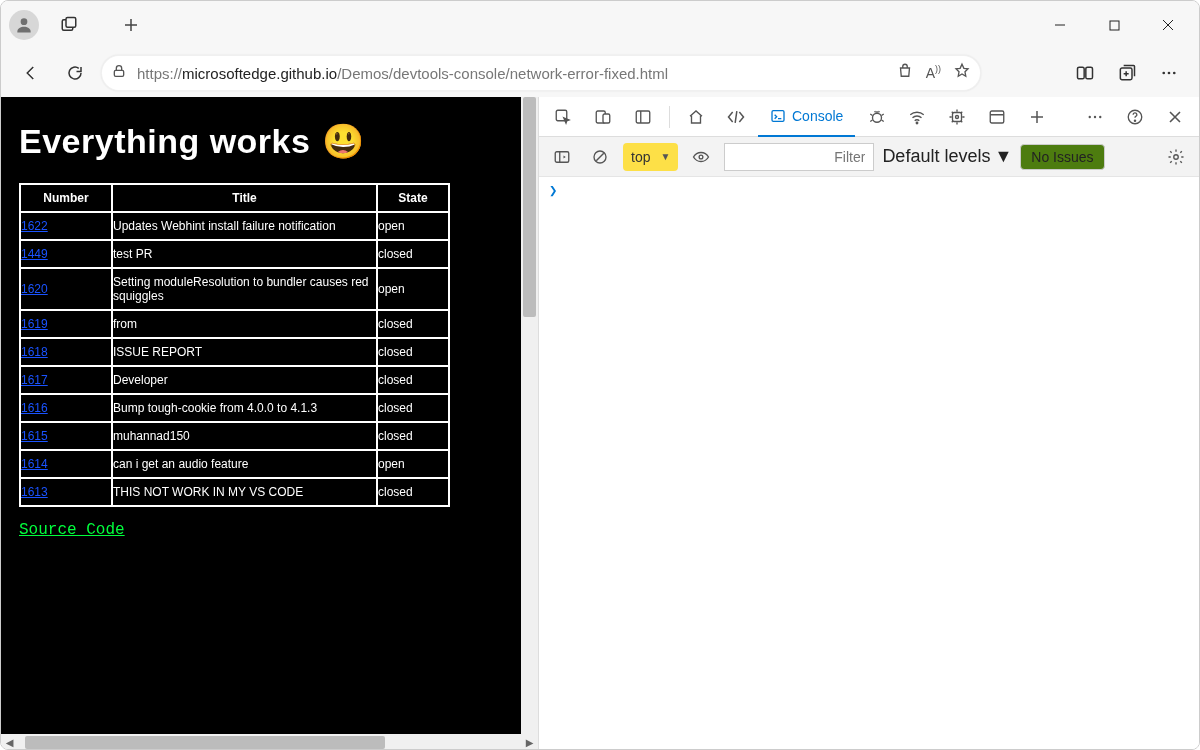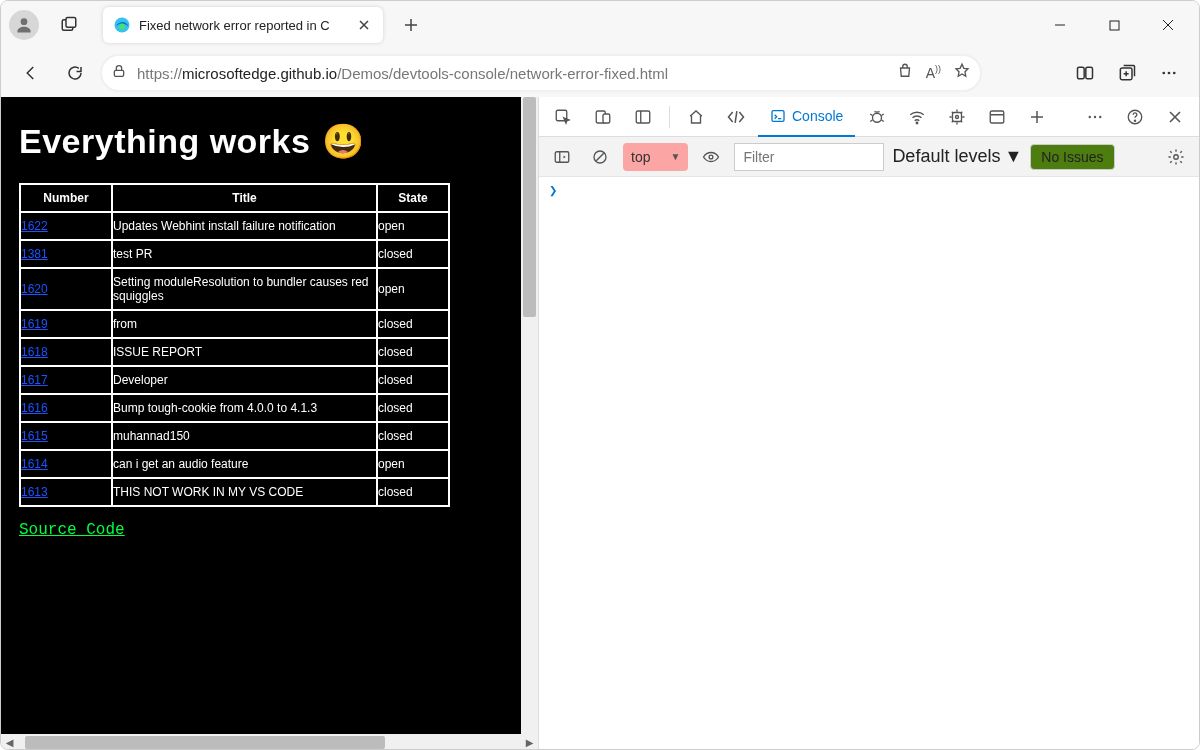--- a/index.html
+++ b/index.html
@@ -58,23 +58,23 @@
 .devtools { flex:1; display:flex; flex-direction:column; border-left:1px solid #ddd; background:#fff; }
 .dt-tabbar { height:40px; display:flex; align-items:center; border-bottom:1px solid #ddd; padding:0 6px; gap:4px; }
 .dt-ibtn { width:36px; height:36px; display:flex; align-items:center; justify-content:center; color:#555; cursor:pointer; border-radius:4px; }
 .dt-sep { width:1px; height:22px; background:#ddd; margin:0 4px; }
 .dt-tab { height:40px; display:flex; align-items:center; gap:6px; padding:0 12px; font-size:14px; color:#333; cursor:pointer; }
 .dt-tab.active { color:#0078d4; border-bottom:2px solid #0078d4; }
 .dt-right { margin-left:auto; display:flex; gap:4px; align-items:center; }
 
 .dt-toolbar { height:40px; display:flex; align-items:center; border-bottom:1px solid #e5e5e5; padding:0 8px; gap:8px; background:#f3f3f3; }
 .tb-btn { width:30px; height:30px; display:flex; align-items:center; justify-content:center; color:#555; cursor:pointer; border-radius:4px; }
-.ctx-select { height:28px; background:#fca5a5; border-radius:4px; padding:0 8px; display:flex; align-items:center; gap:20px; font-size:14px; color:#333; cursor:pointer; }
+.ctx-select { height:28px; background:#fde047; border-radius:4px; padding:0 8px; display:flex; align-items:center; gap:10px; font-size:14px; color:#333; cursor:pointer; }
 .ctx-select .tri { font-size:10px; color:#555; }
-.filter-input { height:28px; width:150px; border:1px solid #ccc; background:#fff; padding:0 8px; font-size:14px; color:#333; }
+.filter-input { height:28px; width:150px; border:1px solid #ccc; background:#fff; padding:0 8px; font-size:14px; color:#333;text-align:right; }
 .levels { font-size:18px; color:#222; display:flex; align-items:center; gap:4px; cursor:pointer; }
 .no-issues { height:26px; background:#4d7c0f; border:1px solid #ccc; border-radius:4px; padding:0 10px; font-size:14px; color:#222; display:flex; align-items:center; cursor:pointer; }
 .tb-right { margin-left:auto; display:flex; gap:6px; align-items:center; }
 
 .dt-console-body { flex:1; padding:4px 10px; }
 .prompt { color:#0078d4; font-family:monospace; font-size:14px; }
 
 svg { overflow:visible; }
 </style>
 </head>
@@ -86,33 +86,20 @@
       <svg viewBox="0 0 24 24">
           <circle cx="12" cy="8" r="4"></circle>
           <path d="M4 20c0-4 4-6 8-6s8 2 8 6v1H4z"></path>
         </svg>
     </div>
     <div class="tabactions-btn">
       <svg width="18" height="18" viewBox="0 0 24 24" fill="none" stroke="currentColor" stroke-width="2">
           <rect x="3" y="5" width="14" height="14" rx="2"></rect>
           <rect x="8" y="2" width="13" height="13" rx="2" fill="#f7f7f7"></rect>
         </svg>
-    </div>
-    <div class="tab">
-      <svg class="tab-favicon" viewBox="0 0 24 24">
-          <circle cx="12" cy="12" r="10" fill="#35c1f1"></circle>
-          <path d="M4 14c2-8 16-8 16 0-4-5-12-5-16 0z" fill="#0b78d0"></path>
-          <circle cx="12" cy="14" r="4" fill="#48e06d"></circle>
-        </svg>
-      <span class="tab-title">Fixed network error reported in C</span>
-      <span class="tab-close">
-        <svg width="12" height="12" viewBox="0 0 12 12" stroke="currentColor" stroke-width="1.5">
-            <path d="M2 2l8 8M10 2l-8 8"></path>
-          </svg>
-      </span>
     </div>
     <div class="new-tab-btn">
       <svg width="14" height="14" viewBox="0 0 14 14" stroke="currentColor" stroke-width="1.5">
           <path d="M7 1v12M1 7h12"></path>
         </svg>
     </div>
     <div class="win-controls">
       <div class="wc-btn">
           <svg width="12" height="12" viewBox="0 0 12 12" stroke="currentColor" stroke-width="1">
             <path d="M1 6h10"></path>
@@ -204,21 +191,21 @@
             <th>State</th>
           </tr>
             </thead>
           <tbody id="issues-body">
               <tr>
                 <td class="num"><a href="#">1622</a></td>
                 <td>Updates Webhint install failure notification</td>
                 <td class="state">open</td>
               </tr>
               <tr>
-                <td class="num"><a href="#">1381</a></td>
+                <td class="num"><a href="#">1449</a></td>
                 <td>test PR</td>
                 <td class="state">closed</td>
               </tr>
               <tr>
                 <td class="num"><a href="#">1620</a></td>
                 <td>Setting moduleResolution to bundler causes red squiggles</td>
                 <td class="state">open</td>
               </tr>
               <tr>
                 <td class="num"><a href="#">1619</a></td>

